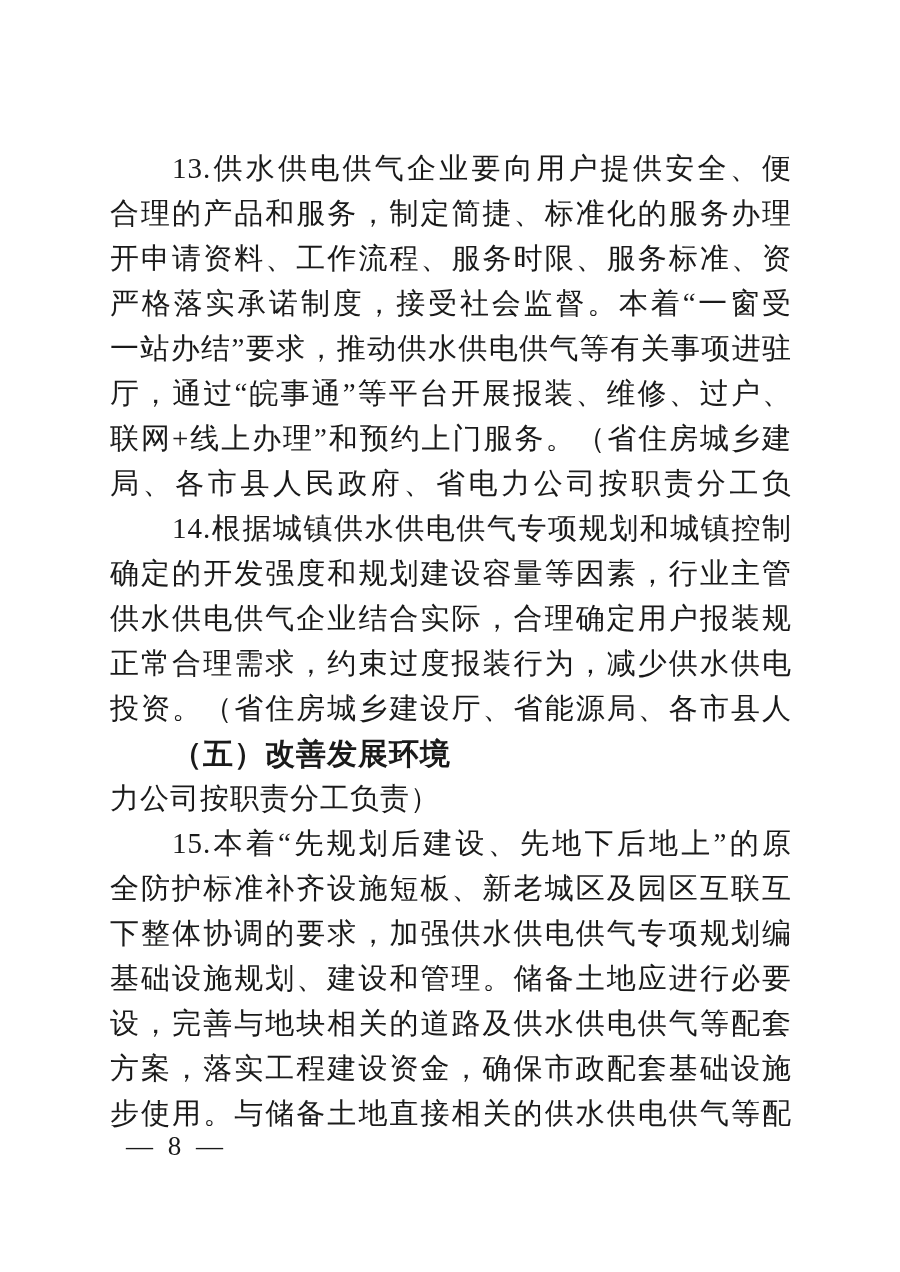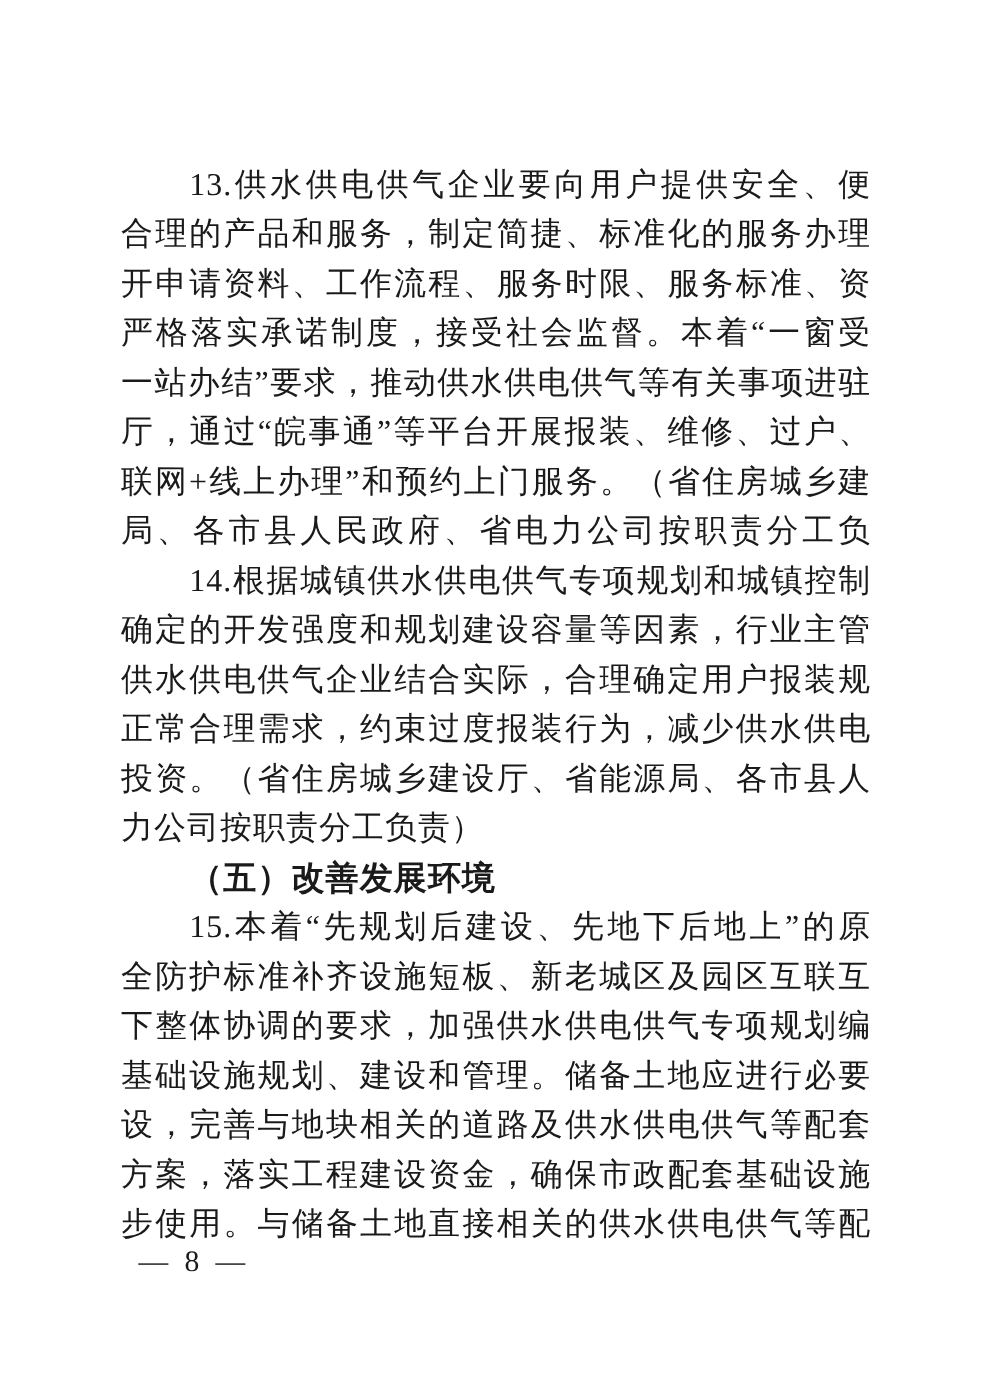--- a/index.html
+++ b/index.html
@@ -60,22 +60,22 @@
       <div class="line">严格落实承诺制度，接受社会监督。本着“一窗受理、一网通办、</div>
       <div class="line">一站办结”要求，推动供水供电供气等有关事项进驻政务服务大</div>
       <div class="line">厅，通过“皖事通”等平台开展报装、维修、过户、缴费、开票等“互</div>
       <div class="line">联网+线上办理”和预约上门服务。（省住房城乡建设厅、省能源</div>
       <div class="line short">局、各市县人民政府、省电力公司按职责分工负责）</div>
       <div class="line indent">14.根据城镇供水供电供气专项规划和城镇控制性详细规划</div>
       <div class="line">确定的开发强度和规划建设容量等因素，行业主管部门指导城镇</div>
       <div class="line">供水供电供气企业结合实际，合理确定用户报装规模，满足用户</div>
       <div class="line">正常合理需求，约束过度报装行为，减少供水供电供气企业无效</div>
       <div class="line">投资。（省住房城乡建设厅、省能源局、各市县人民政府、省电</div>
+      <div class="line heading indent short">（五）改善发展环境</div>
       <div class="line short">力公司按职责分工负责）</div>
-      <div class="line heading indent short">（五）改善发展环境</div>
       <div class="line indent">15.本着“先规划后建设、先地下后地上”的原则，按照城市安</div>
       <div class="line">全防护标准补齐设施短板、新老城区及园区互联互通、地上与地</div>
       <div class="line">下整体协调的要求，加强供水供电供气专项规划编制，统筹城镇</div>
       <div class="line">基础设施规划、建设和管理。储备土地应进行必要的前期开发建</div>
       <div class="line">设，完善与地块相关的道路及供水供电供气等配套基础设施建设</div>
       <div class="line">方案，落实工程建设资金，确保市政配套基础设施与建设项目同</div>
       <div class="line">步使用。与储备土地直接相关的供水供电供气等配套基础设施建</div>
     </div>
   <div class="footer">— 8 —</div>
 </div>

